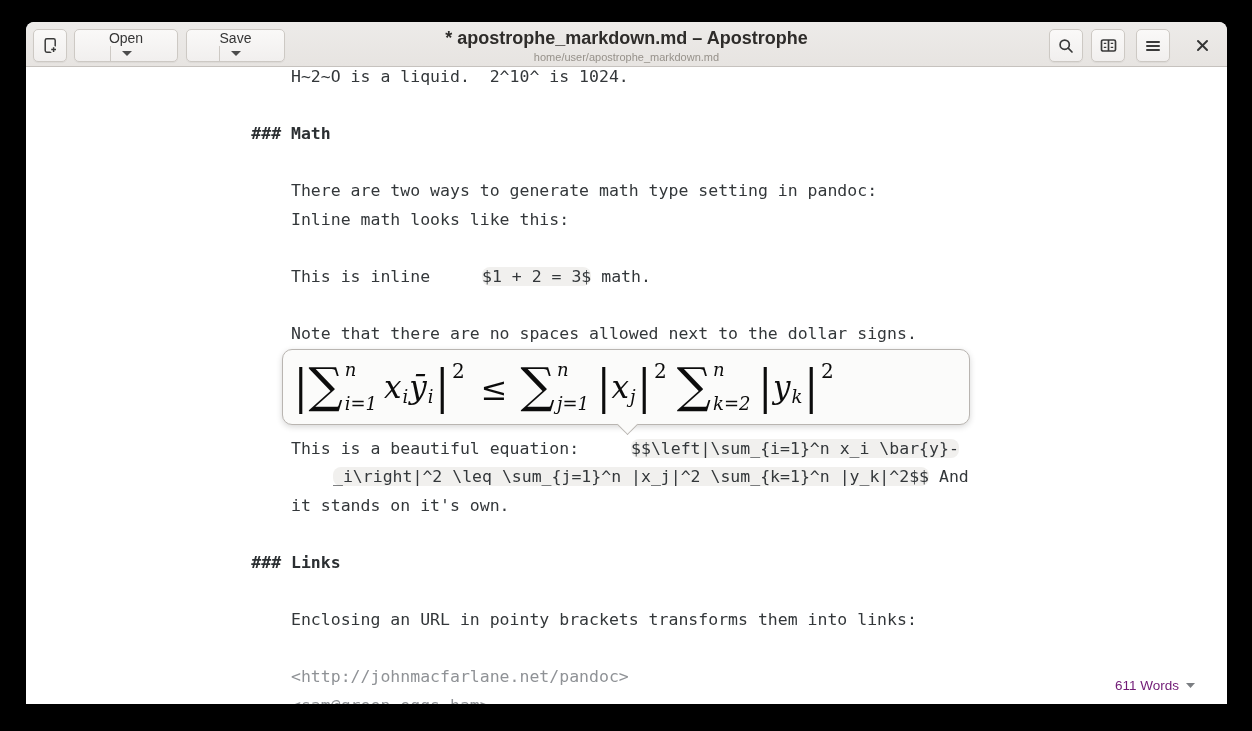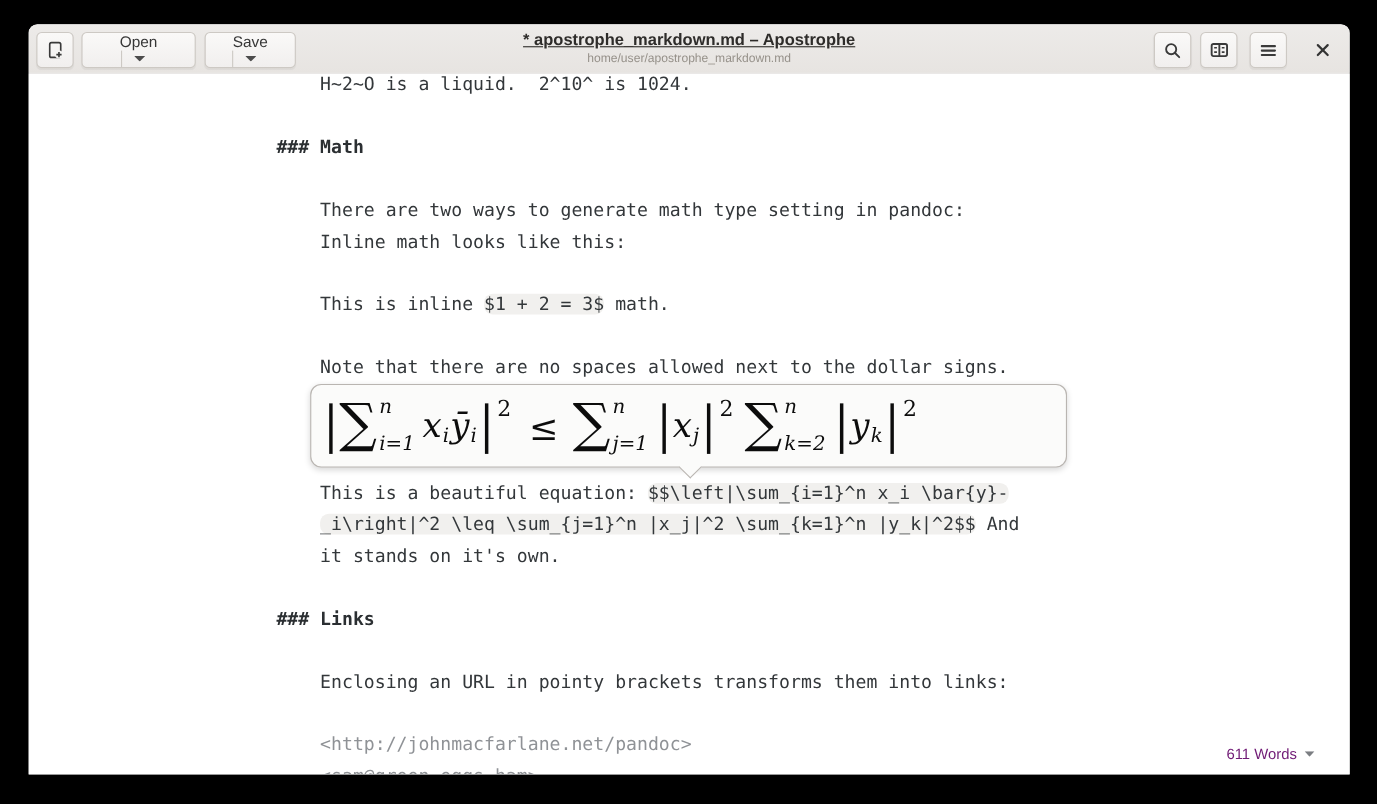--- a/index.html
+++ b/index.html
@@ -34,38 +34,38 @@
   }
   .icon-only{width:34px;}
   .flat-btn{
     position:absolute;top:7px;height:33px;width:34px;border:none;background:transparent;
     display:flex;align-items:center;justify-content:center;cursor:pointer;
   }
   .titleblock{
     position:absolute;left:50%;top:6px;transform:translateX(-50%);
     text-align:center;white-space:nowrap;
   }
-  .title{font-size:15px;font-weight:bold;color:#2e2c2a;text-decoration:underline;}
+  .title{font-size:18px;font-weight:bold;color:#2e2c2a;}
   .subtitle{font-size:11px;color:#96918a;margin-top:2px;}
   svg{display:block;}
 
   
   .editor{
     position:absolute;left:0;top:45px;width:100%;height:637px;
     background:#fff;overflow:hidden;cursor:text;
   }
   .lines{
     position:absolute;left:265px;top:-4px;
     font-family:"DejaVu Sans Mono","Liberation Mono",monospace;
     font-size:16.5px;line-height:28.6px;color:#33373a;
     white-space:pre;
   }
   .line{height:28.6px;}
   .line.heading{font-weight:bold;position:relative;left:-4ch;color:#2b2f32;}
-  .seg-hl{background:#f1f0ee;border-radius:8px;}
+  .seg-hl{background:#f1f0ee;border-radius:8px;margin-left:42px;}
   .seg-dim{color:#8f9296;}
 
   
   .math-popup{
     position:absolute;left:256px;top:282px;width:688px;height:76px;
     background:#fbfbfa;border:1px solid #b9b5b1;border-radius:10px;
     box-shadow:0 2px 6px rgba(0,0,0,.16);
     display:flex;align-items:center;padding-left:10px;
   }
   .popup-tail{
@@ -120,21 +120,21 @@
       </div>
       <div class="arrow-part">
         <span>
           <svg width="10" height="5" viewBox="0 0 10 5">
               <polygon points="0,0 10,0 5,5" fill="#4c4c4c"></polygon>
             </svg>
         </span>
       </div>
     </div>
 
-    <div class="hb-btn split" style="left:160px;width:83px;">
+    <div class="hb-btn split" style="left:160px;width:99px;">
       <div class="main-part">
         <span>Save</span>
       </div>
       <div class="arrow-part">
         <span>
           <svg width="10" height="5" viewBox="0 0 10 5">
               <polygon points="0,0 10,0 5,5" fill="#4c4c4c"></polygon>
             </svg>
         </span>
       </div>

